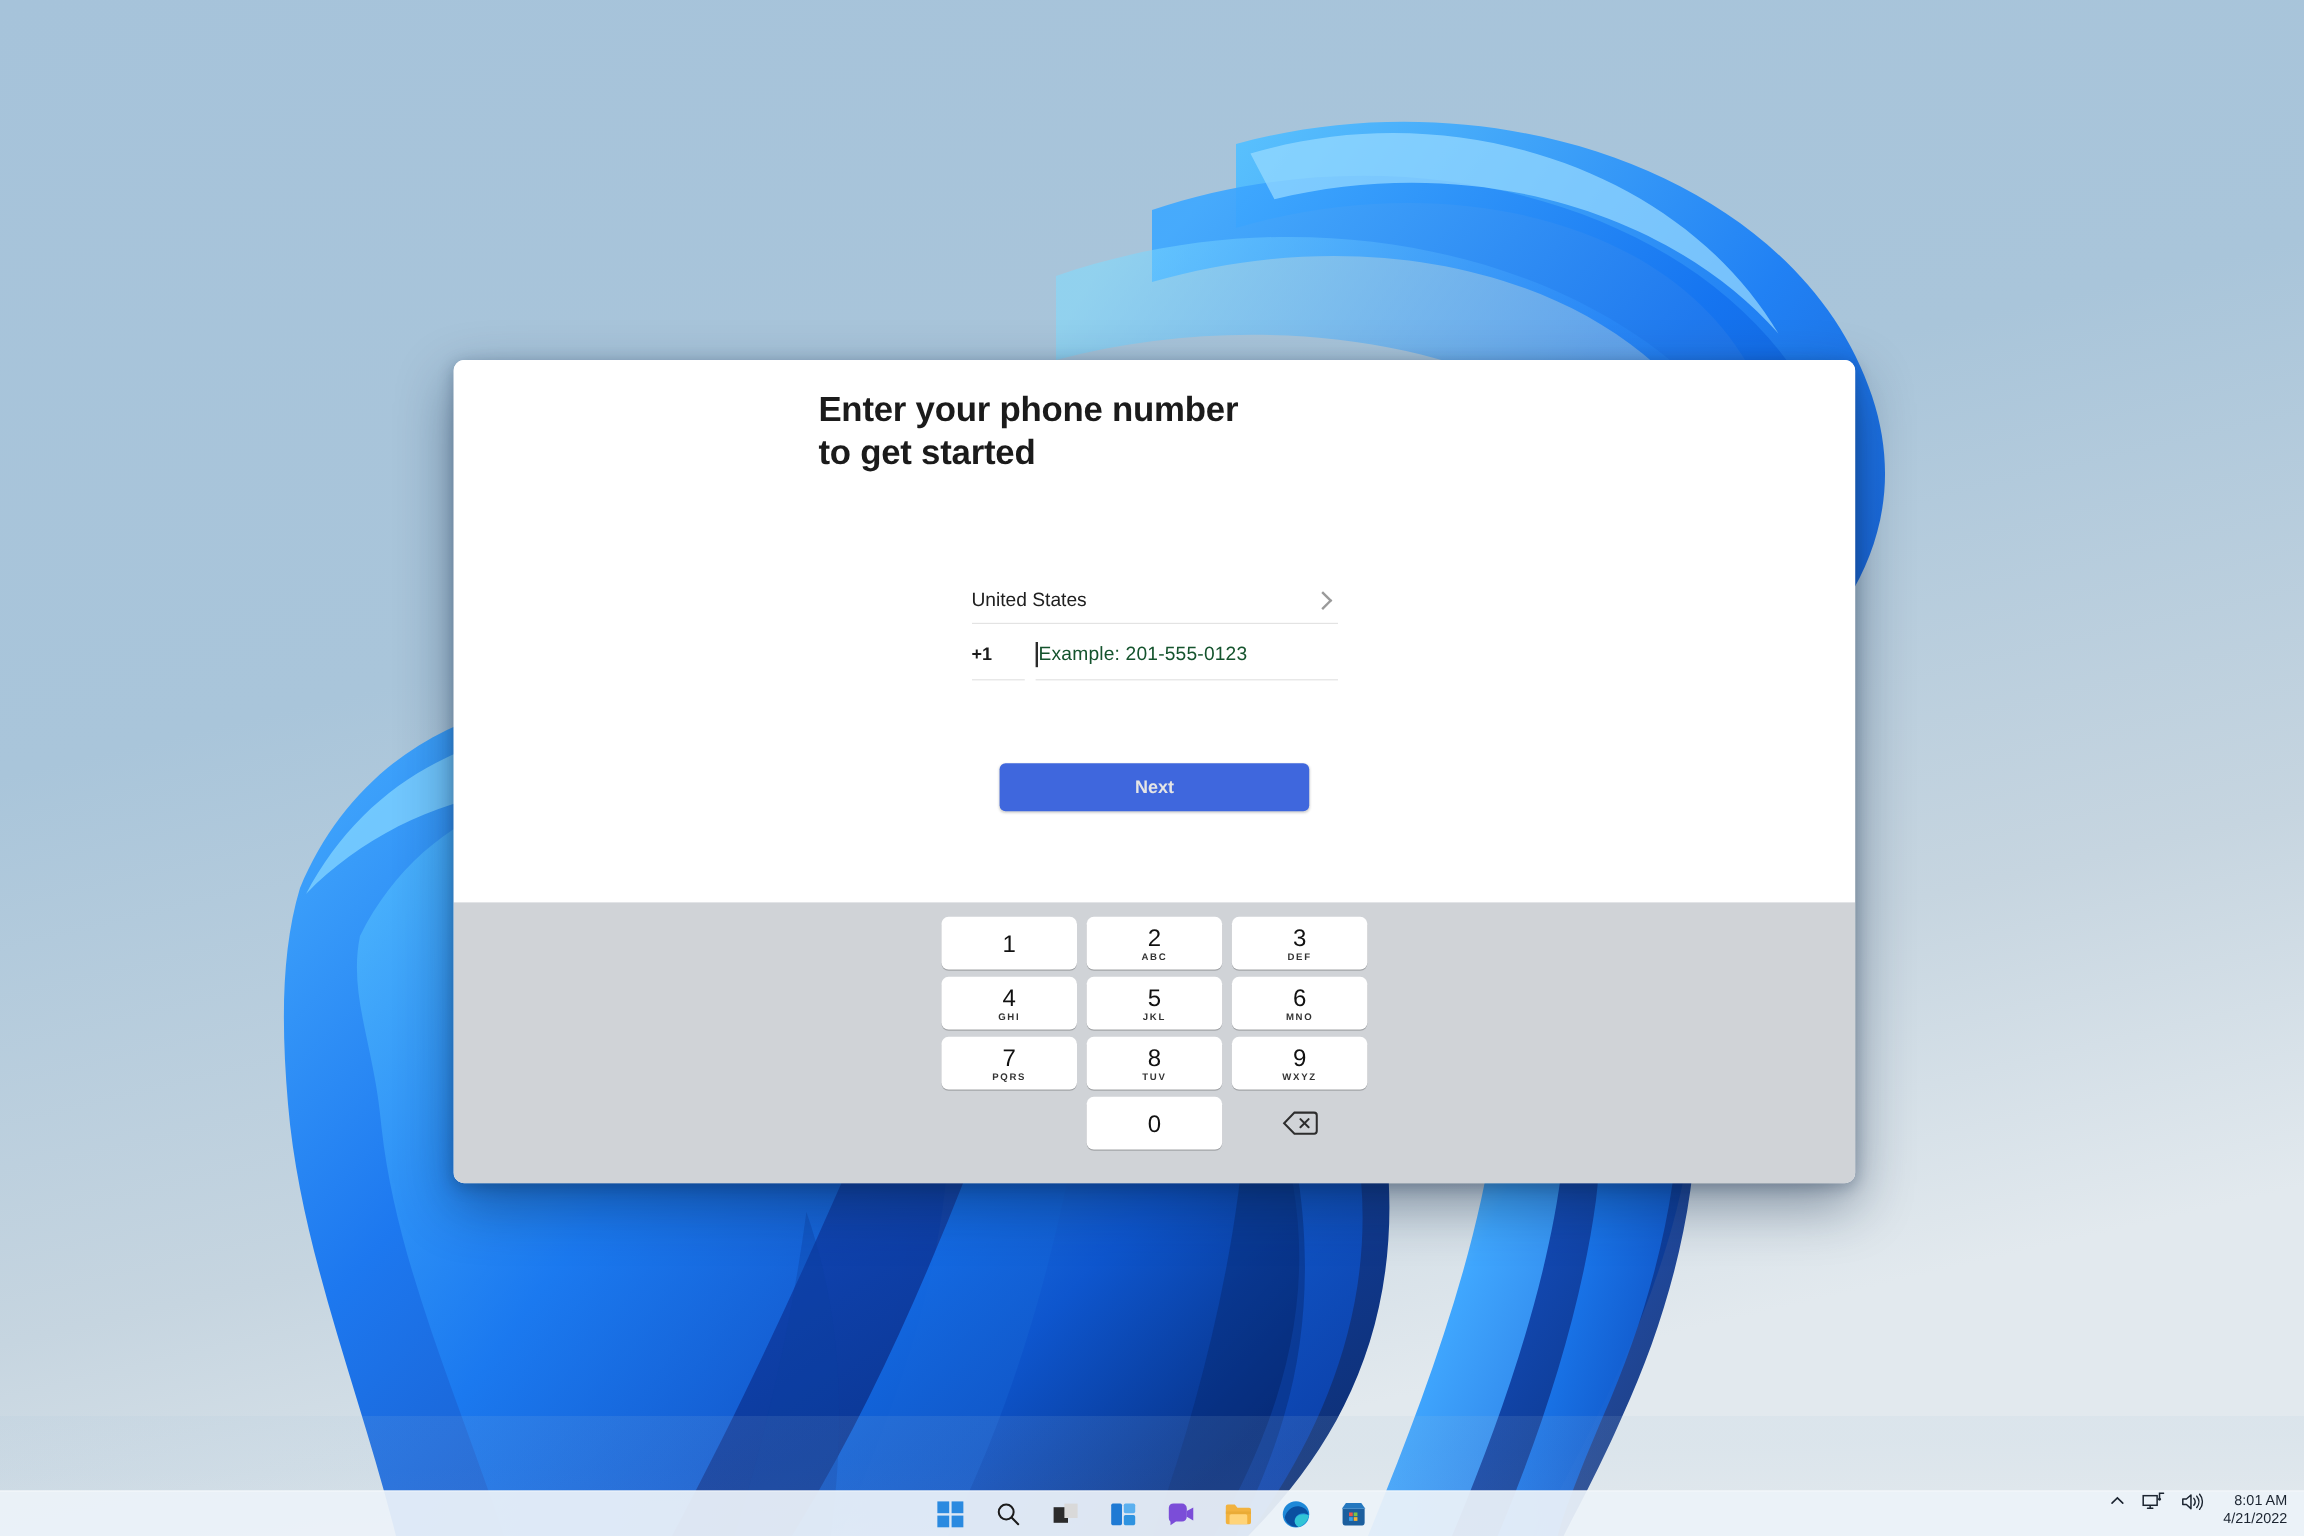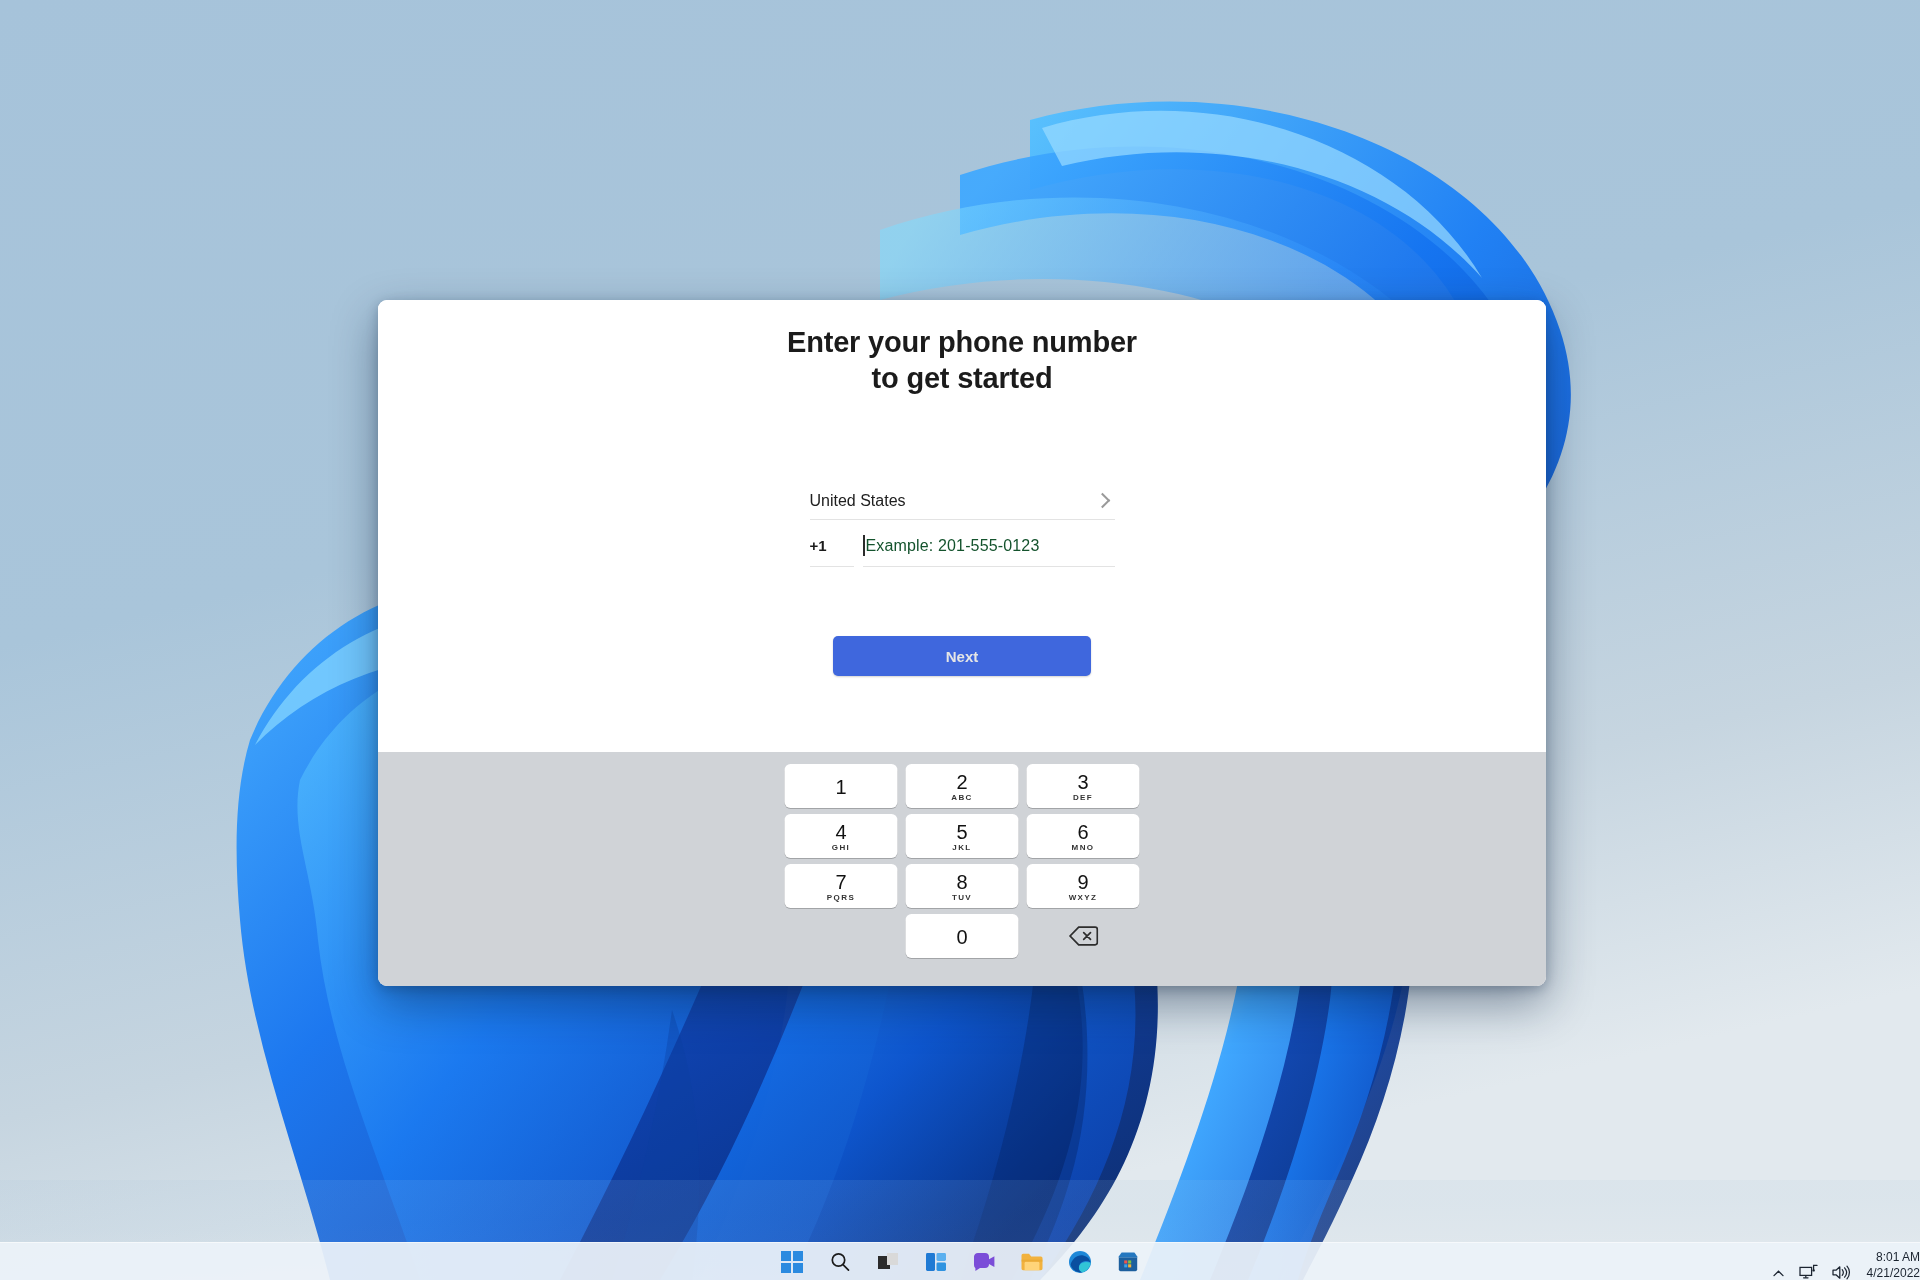--- a/index.html
+++ b/index.html
@@ -21,21 +21,21 @@
     position:absolute; left:378px; top:300px; width:1168px; height:686px;
     background:#ffffff; border-radius:9px; overflow:hidden;
     box-shadow:0 18px 46px rgba(10,30,60,.42), 0 3px 12px rgba(10,30,60,.26);
     display:flex; flex-direction:column;
   }
   #dialog-body {
     height:452px; width:100%; position:relative; background:#fff;
     display:flex; flex-direction:column; align-items:center;
   }
   #dialog-title {
-    margin-top:25px; width:560px; text-align:center;
+    margin-top:25px; width:560px; text-align:left;
     font-size:29px; font-weight:bold; line-height:1.24; color:#1b1b1b;
     letter-spacing:-.2px;
   }
 
   
   #form-area { margin-top:86px; width:305px; }
   #country-row {
     height:37px; display:flex; align-items:center; justify-content:space-between;
     border-bottom:1px solid #e3e3e3; cursor:pointer;
   }
@@ -101,21 +101,21 @@
     border-top:1px solid rgba(255,255,255,.55);
     display:flex; align-items:center; justify-content:center;
   }
   #taskbar-apps { display:flex; align-items:center; gap:22px; }
   .tb-item {
     width:26px; height:26px; display:flex; align-items:center; justify-content:center;
     cursor:pointer;
   }
   #tray {
     position:absolute; right:0; top:0; height:38px;
-    display:flex; align-items:flex-end; gap:13px; 
+    display:flex; align-items:flex-start; gap:13px; padding-right:14px;
   }
   .tray-icon { display:flex; align-items:center; justify-content:center; cursor:pointer; }
   #clock {
     text-align:right; font-size:12px; color:#1b2430; line-height:1.28;
     cursor:pointer; margin-left:4px;
   }
 </style>
 </head>
 <body>
 

